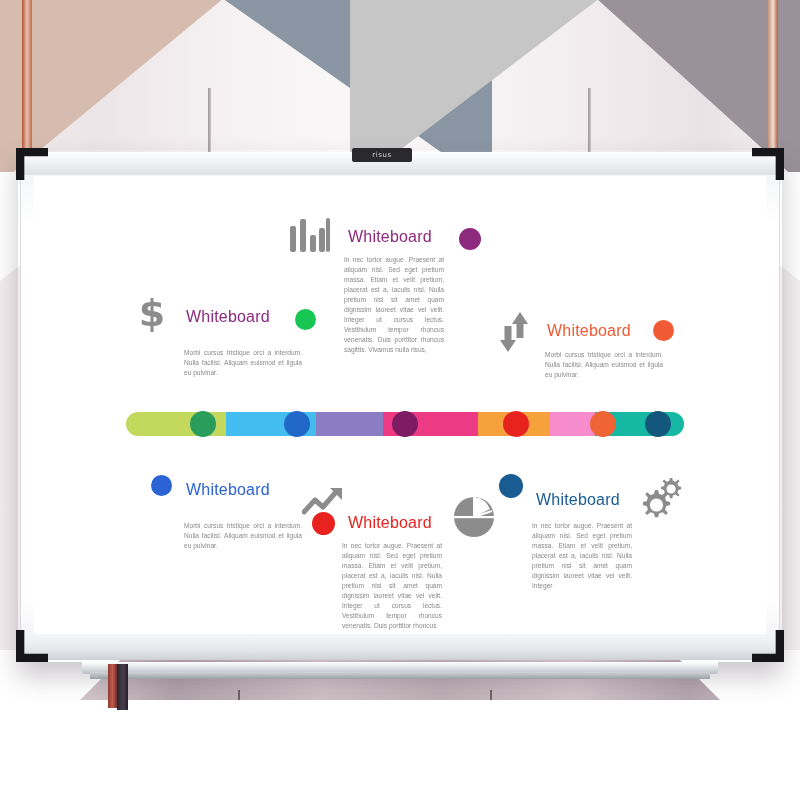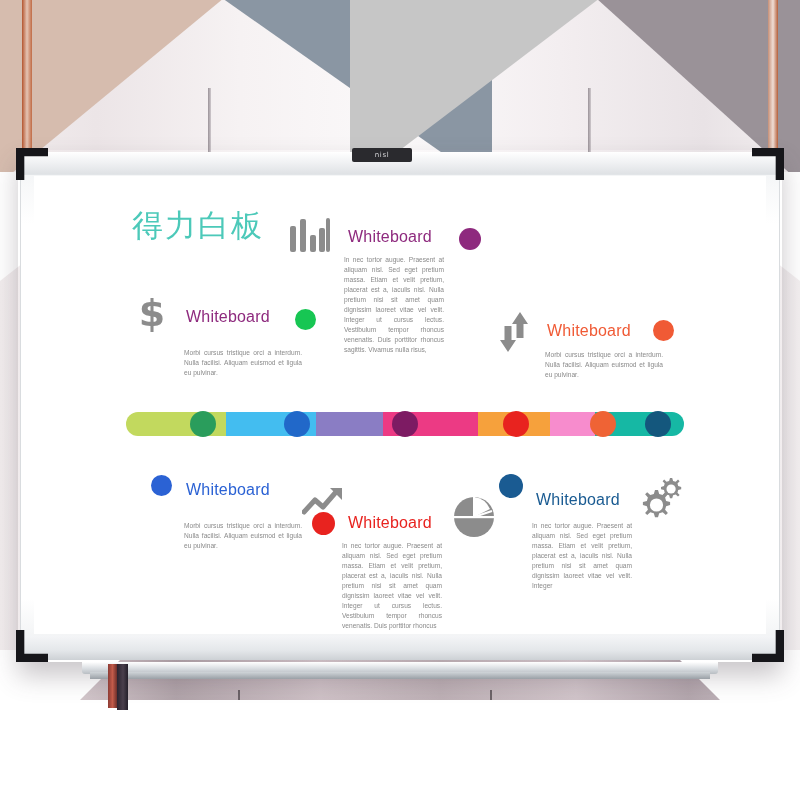--- a/index.html
+++ b/index.html
@@ -131,33 +131,32 @@
     <div class="floor-mask-r"></div>
     <div class="floor-fade"></div>
   </div>
 
   <div class="board-shadow"></div>
   <div class="board"></div>
   <div class="board-frame-top"></div>
   <div class="board-frame-bot"></div>
   <div class="board-inner"></div>
 
-  <div class="brand">nisl</div>
+  <div class="brand">risus</div>
 
   <div class="corner tl"></div>
   <div class="corner tr"></div>
   <div class="corner bl"></div>
   <div class="corner br"></div>
 
   <div class="tray"></div>
   <div class="tray2"></div>
   <div class="marker"></div>
   <div class="marker2"></div>
 
-  <div class="title-cn">得力白板</div>
 
   <div class="icon" style="left:288px;top:216px;">
     <svg width="42" height="38" viewBox="0 0 42 38">
       <rect x="2" y="10" width="6" height="26" rx="2" fill="#8c8c8c"></rect>
       <rect x="12" y="3" width="6" height="33" rx="2" fill="#8c8c8c"></rect>
       <rect x="22" y="19" width="6" height="17" rx="2" fill="#8c8c8c"></rect>
       <rect x="31" y="12" width="6" height="24" rx="2" fill="#8c8c8c"></rect>
       <rect x="38" y="2" width="4" height="34" rx="2" fill="#8c8c8c"></rect>
     </svg>
   </div>

